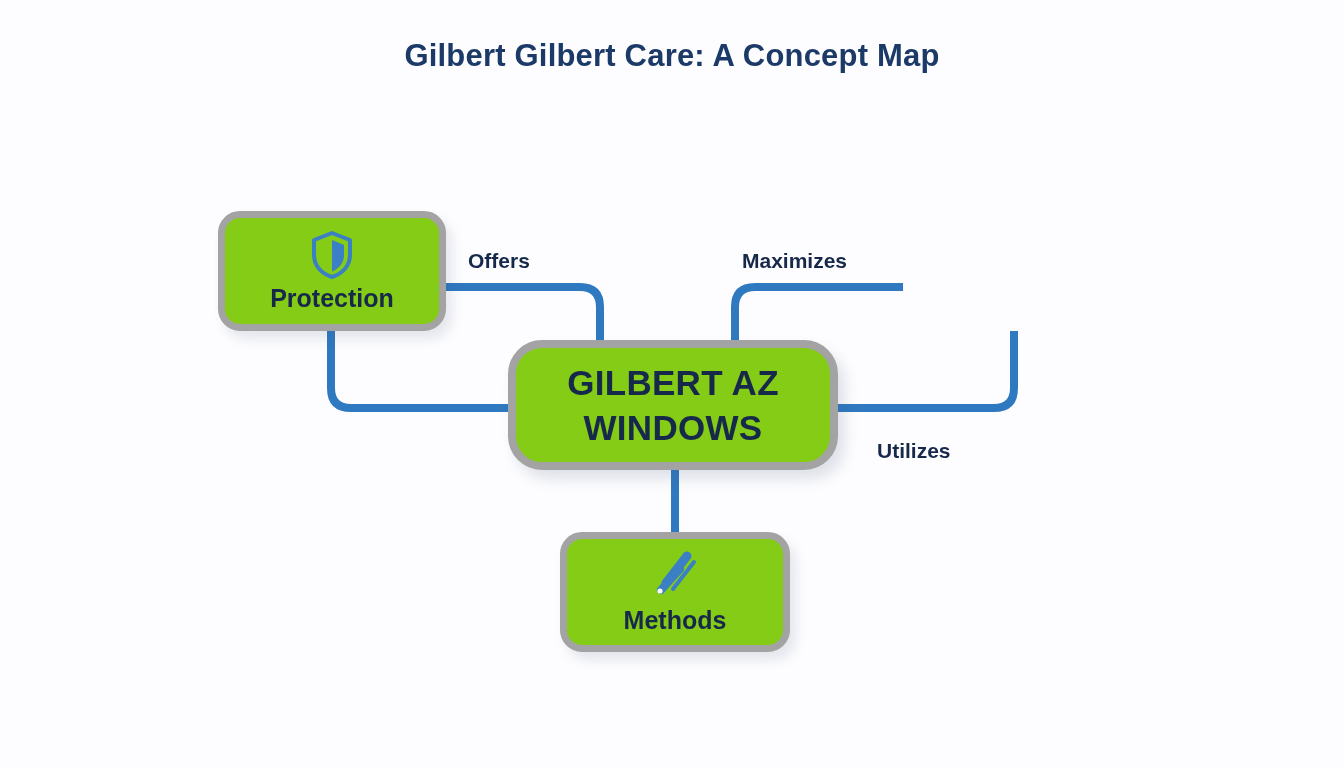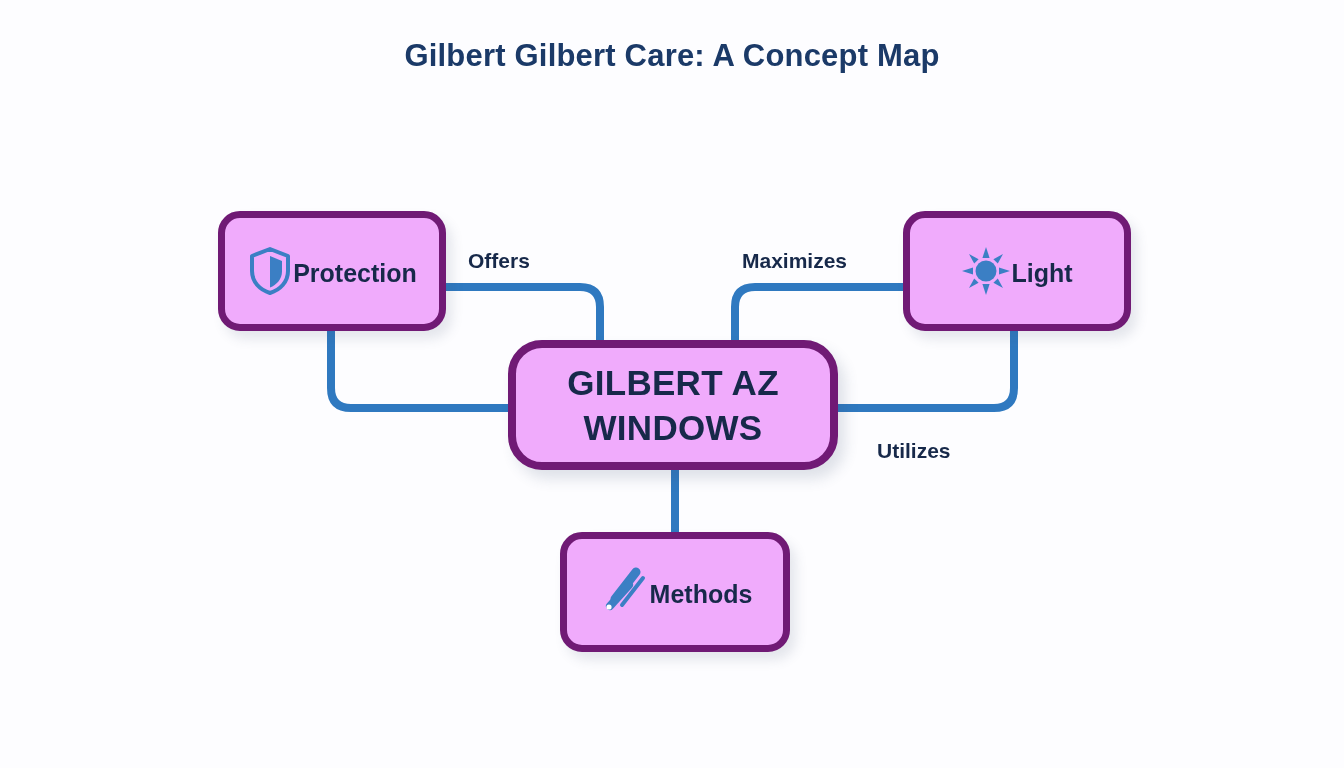--- a/index.html
+++ b/index.html
@@ -41,25 +41,25 @@
     left: 0;
     top: 0;
     width: 1344px;
     height: 768px;
   }
 
   
   .node {
     position: absolute;
     box-sizing: border-box;
-    background: #f0abfc;
-    border: 7px solid #701a75;
+    background: #84cc16;
+    border: 7px solid #a3a3a3;
     border-radius: 22px;
     display: flex;
-    flex-direction: row;
+    flex-direction: column;
     align-items: center;
     justify-content: center;
     box-shadow: 6px 8px 12px rgba(60,80,110,0.13);
   }
   .node .icon {
     display: block;
     line-height: 0;
   }
   .node .label {
     color: #17294a;
@@ -142,38 +142,20 @@
   <div class="node node-protection">
     <span class="icon">
       <svg width="46" height="50" viewBox="0 0 46 50">
         <path d="M23 3 L41 10 V25 C41 36 33 44 23 47 C13 44 5 36 5 25 V10 Z" fill="none" stroke="#3b7fc4" stroke-width="4" stroke-linejoin="round"></path>
         <path d="M23 10 L35 15 V25.5 C35 33 29.5 39 23 41.5 Z" fill="#3b7fc4"></path>
       </svg>
     </span>
     <span class="label">Protection</span>
   </div>
 
-  <div class="node node-light">
-    <span class="icon">
-      <svg width="50" height="50" viewBox="0 0 50 50">
-        <circle cx="25" cy="25" r="10.5" fill="#3b7fc4"></circle>
-        <g fill="#3b7fc4">
-          <polygon points="25,1 28.6,12 21.4,12"></polygon>
-          <polygon points="25,49 21.4,38 28.6,38"></polygon>
-          <polygon points="1,25 12,21.4 12,28.6"></polygon>
-          <polygon points="49,25 38,28.6 38,21.4"></polygon>
-          <polygon points="8,8 17.6,13.2 13.2,17.6"></polygon>
-          <polygon points="42,42 32.4,36.8 36.8,32.4"></polygon>
-          <polygon points="42,8 36.8,17.6 32.4,13.2"></polygon>
-          <polygon points="8,42 13.2,32.4 17.6,36.8"></polygon>
-        </g>
-      </svg>
-    </span>
-    <span class="label">Light</span>
-  </div>
 
   <div class="node node-center">
     <span class="label">
       <span>GILBERT AZ</span><br>
       <span>WINDOWS</span>
     </span>
   </div>
 
   <div class="node node-methods">
     <span class="icon">

